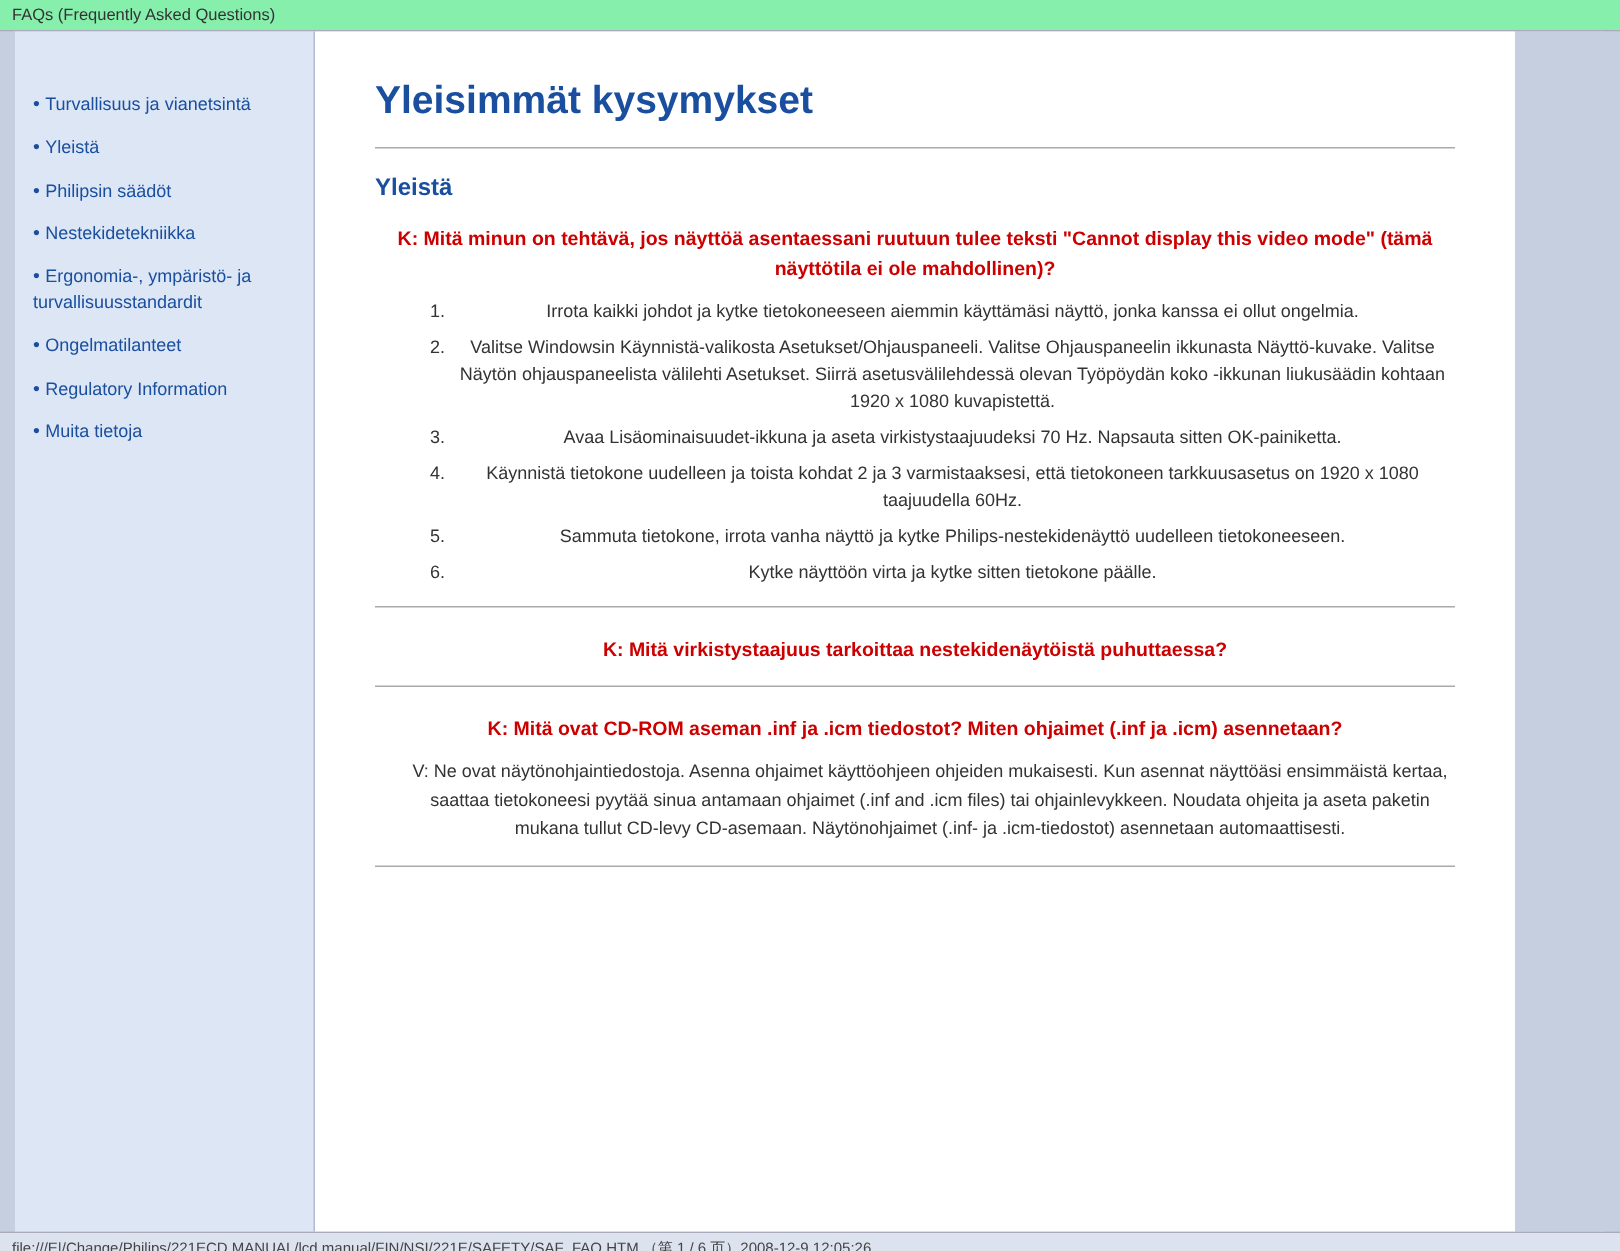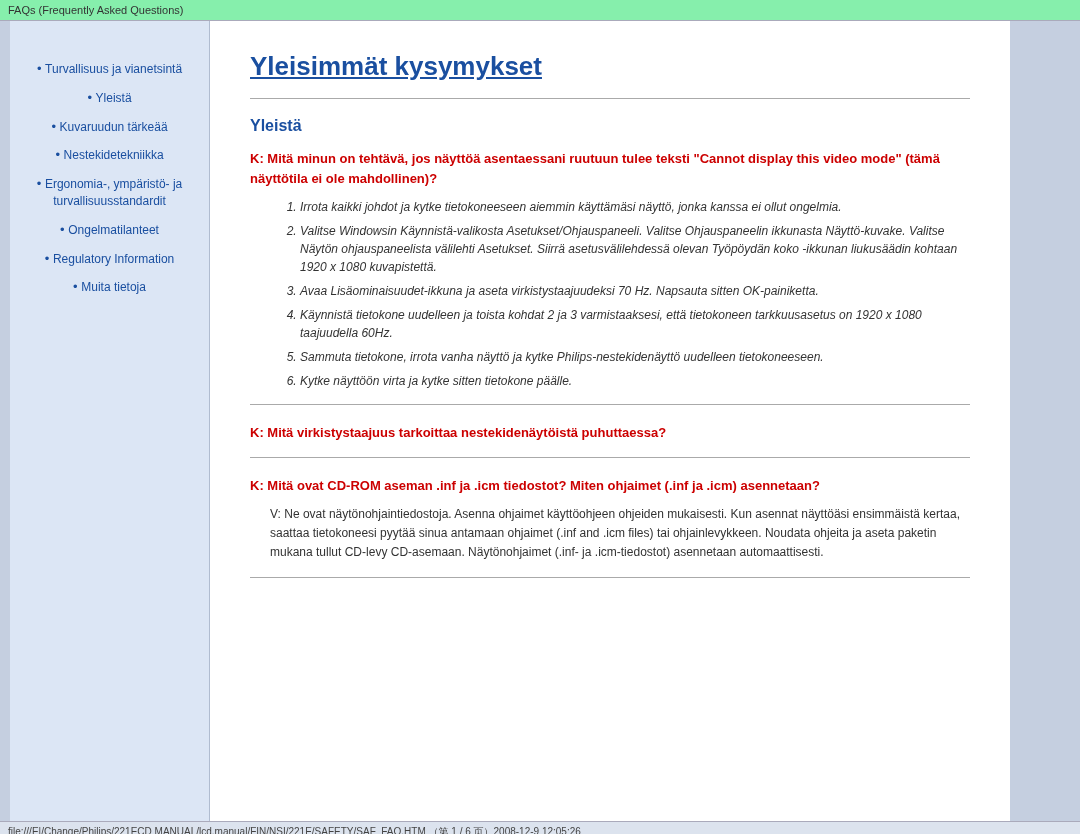--- a/index.html
+++ b/index.html
@@ -28,21 +28,20 @@
       padding: 0 10px 0 10px;
     }
 
     
     .sidebar {
       width: 200px;
       min-width: 200px;
       background: #dce6f5;
       padding: 40px 12px 20px 12px;
       border-right: 1px solid #b0bcd0;
-      text-align: center;
     }
 
     .sidebar-item {
       margin-bottom: 12px;
       list-style: none;
     }
 
     .sidebar-item a {
       color: #1a4fa0;
       text-decoration: none;
@@ -61,38 +60,38 @@
       background: #fff;
       padding: 30px 40px 40px 40px;
       min-height: 800px;
     }
 
     .page-title {
       font-size: 26px;
       font-weight: bold;
       color: #1a4fa0;
       margin-bottom: 16px;
-      text-decoration: underline;
     }
 
     .divider {
       border: none;
       border-top: 1px solid #aaa;
       margin: 14px 0 18px 0;
     }
 
     .section-title {
       font-size: 16px;
       font-weight: bold;
       color: #1a4fa0;
       margin-bottom: 14px;
     }
 
     .question-block {
       margin-bottom: 18px;
+      text-align: center;
     }
 
     .question-text {
       font-size: 13px;
       font-weight: bold;
       color: #c00;
       margin-bottom: 10px;
       line-height: 1.5;
     }
 
@@ -100,21 +99,20 @@
       font-size: 13px;
       font-weight: bold;
       color: #1a4fa0;
       margin-bottom: 10px;
       margin-left: 20px;
     }
 
     .answer-list {
       margin-left: 50px;
       margin-bottom: 10px;
-      font-style: italic;
     }
 
     .answer-list li {
       margin-bottom: 6px;
       font-size: 12px;
       line-height: 1.5;
       color: #333;
     }
 
     .answer-para {
@@ -149,21 +147,21 @@
   <span>FAQs (Frequently Asked Questions)</span>
 </div>
 
 <div class="page-wrapper">
 
   <div class="sidebar">
     <ul style="list-style:none; padding:0;">
 
     <li class="sidebar-item"><a href="#">Turvallisuus ja vianetsintä</a></li>
         <li class="sidebar-item"><a href="#">Yleistä</a></li>
-        <li class="sidebar-item"><a href="#">Kuvaruudun tärkeää</a></li>
+        <li class="sidebar-item"><a href="#">Philipsin säädöt</a></li>
         <li class="sidebar-item"><a href="#">Nestekidetekniikka</a></li>
         <li class="sidebar-item"><a href="#">Ergonomia-, ympäristö- ja turvallisuusstandardit</a></li>
         <li class="sidebar-item"><a href="#">Ongelmatilanteet</a></li>
         <li class="sidebar-item"><a href="#">Regulatory Information</a></li>
         <li class="sidebar-item"><a href="#">Muita tietoja</a></li>
       </ul>
   </div>
 
   <div class="main-content">
     <h1 class="page-title">Yleisimmät kysymykset</h1>

